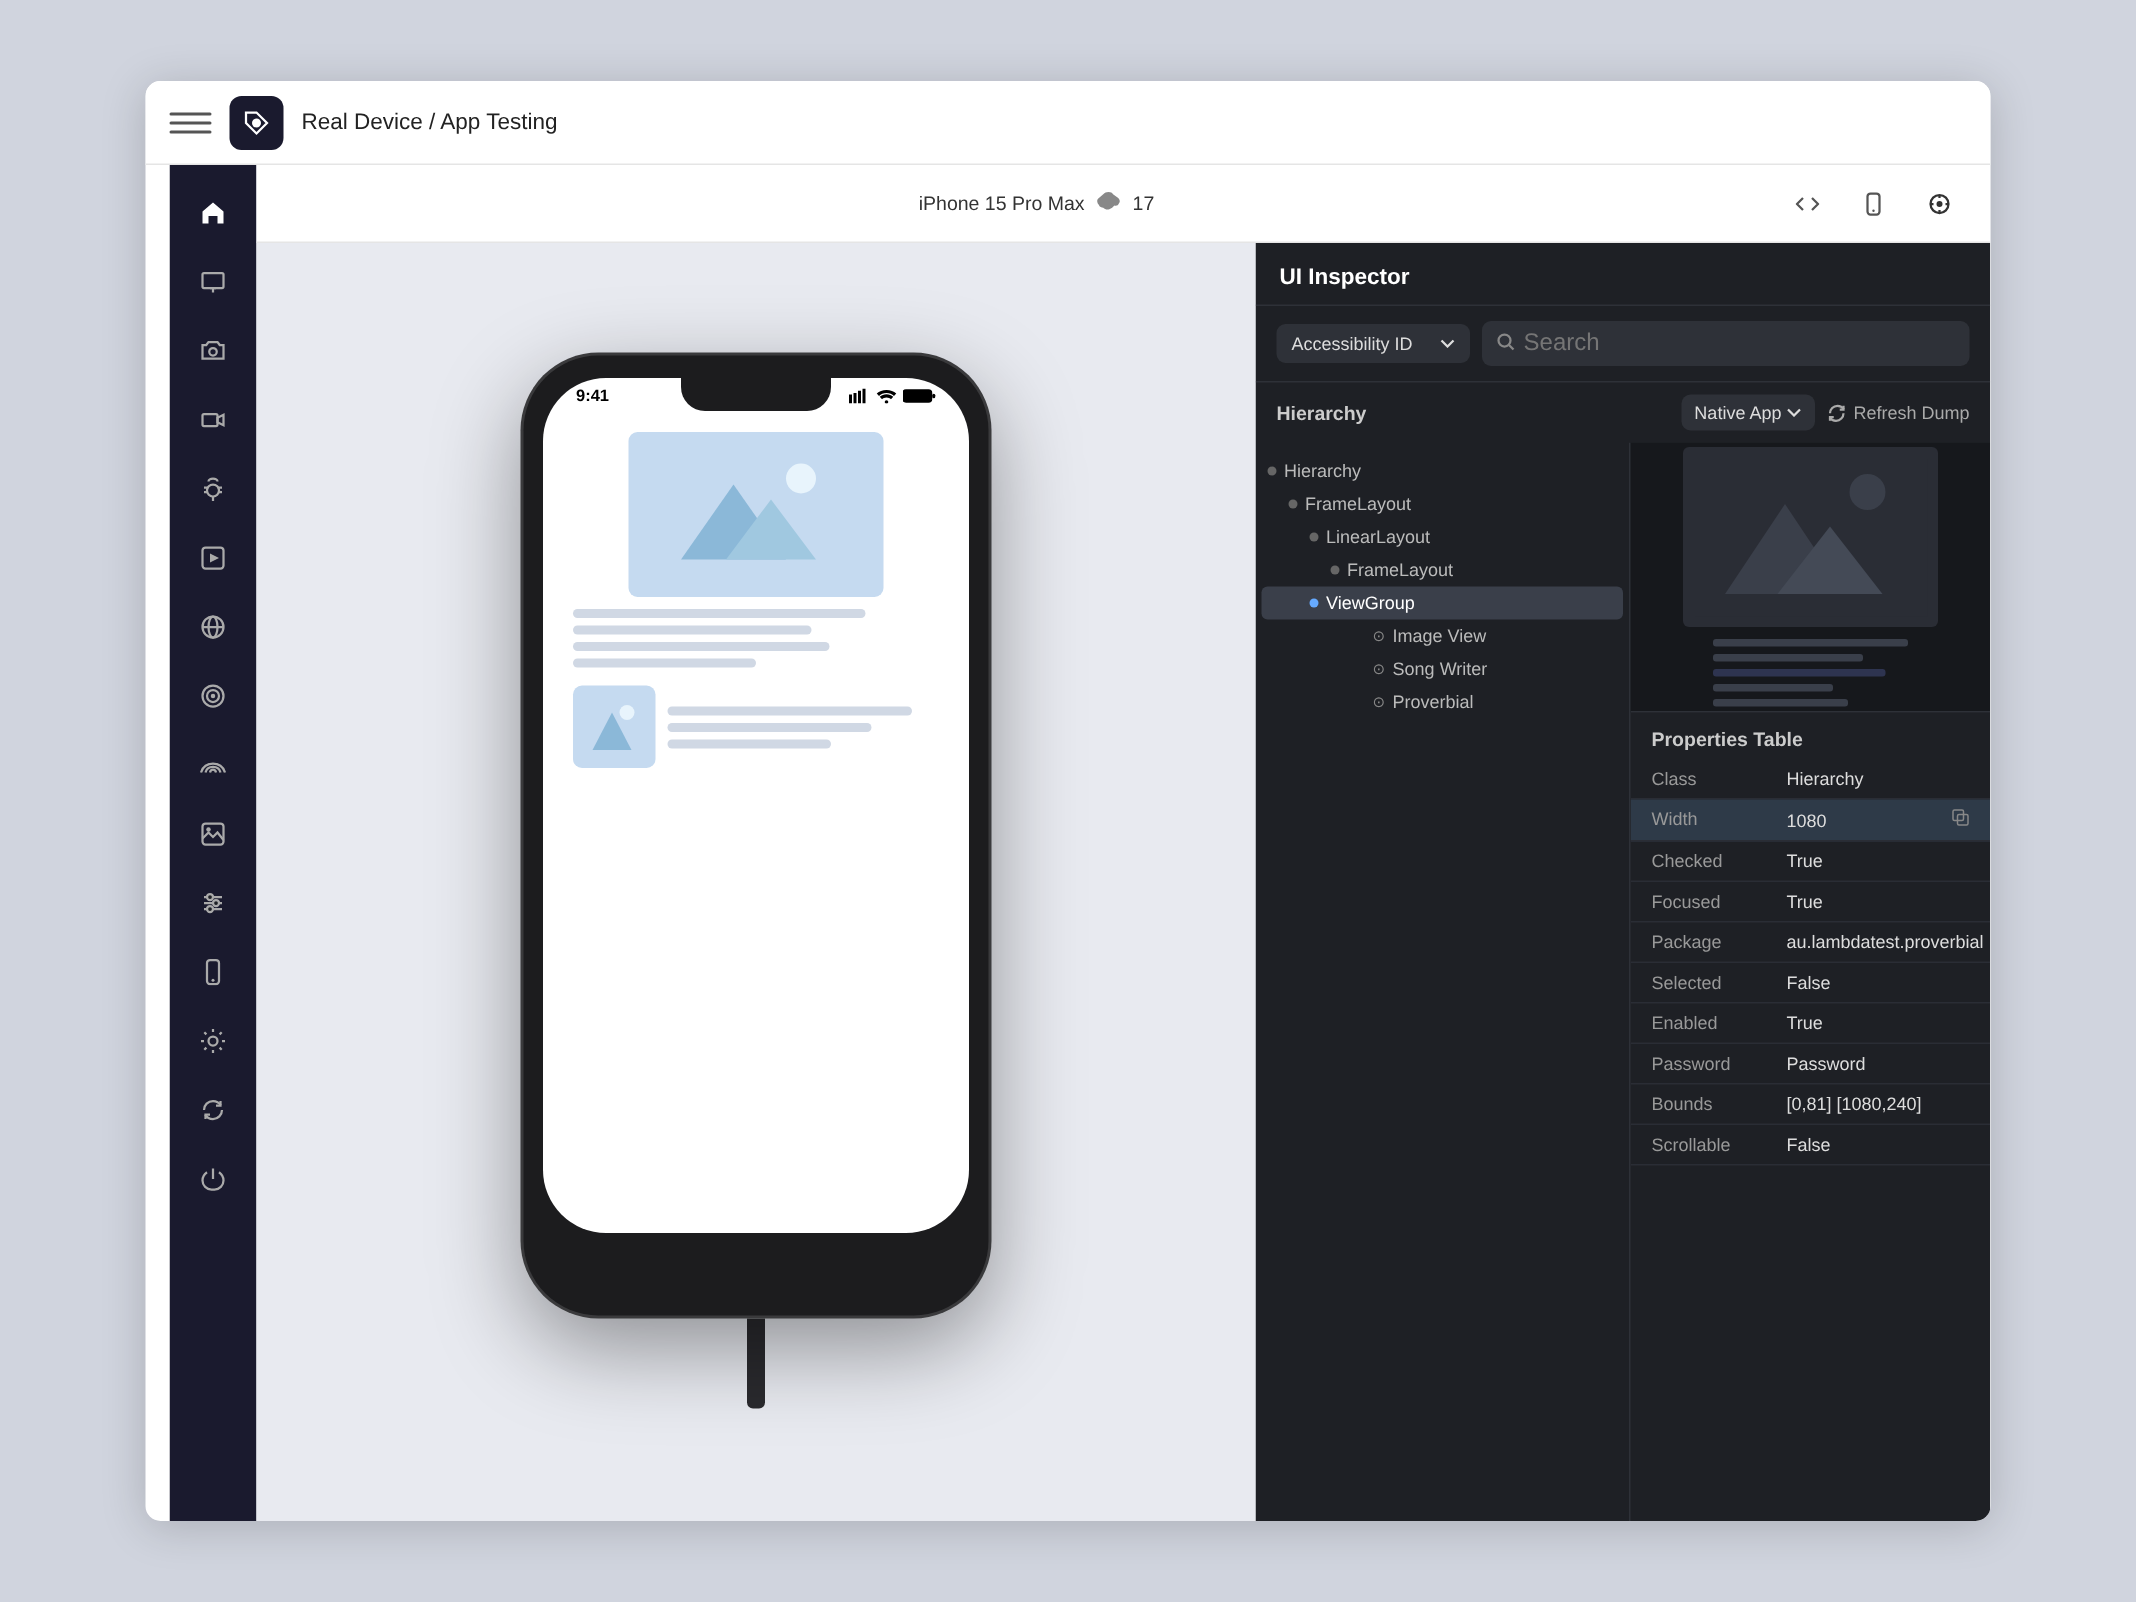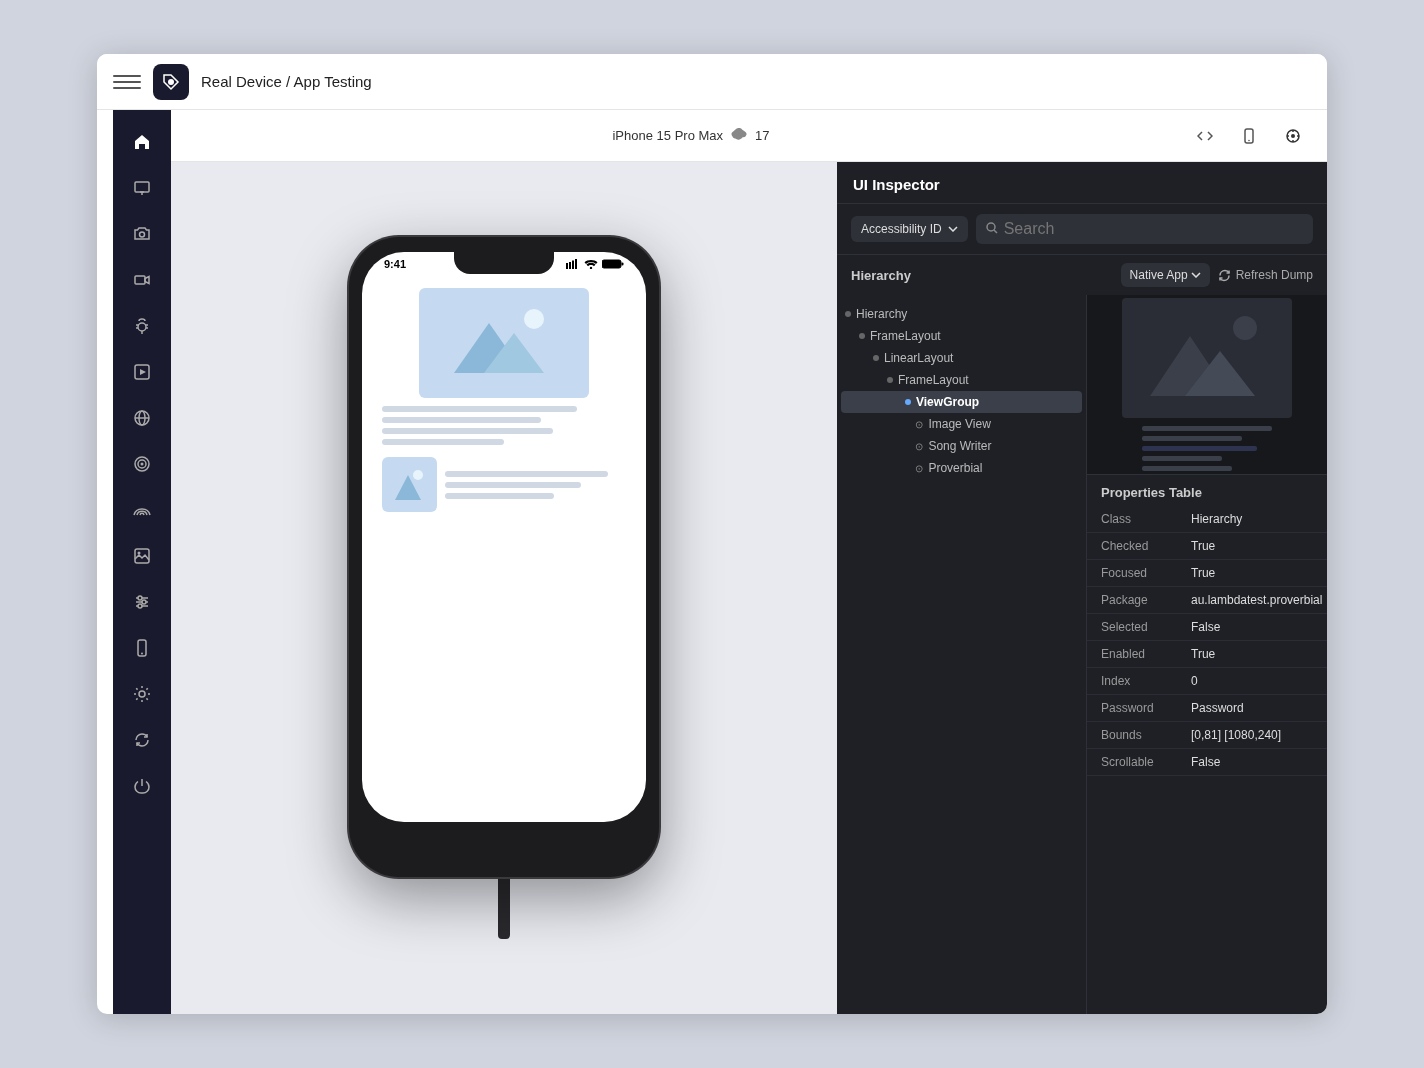--- a/index.html
+++ b/index.html
@@ -224,21 +224,21 @@
     }
     .inspector-toolbar {
       display: flex;
       align-items: center;
       gap: 8px;
       padding: 10px 14px;
       border-bottom: 1px solid #2e3138;
       flex-shrink: 0;
     }
     .dropdown-btn {
-      display: flex; align-items: center; gap: 6px;
+      display: flex; align-items: center; gap: 18px;
       background: #2e3138; color: #ddd;
       border: none; border-radius: 6px;
       padding: 6px 10px;
       font-size: 12px; cursor: pointer;
     }
     .search-box {
       flex: 1; display: flex; align-items: center; gap: 6px;
       background: #2e3138; border-radius: 6px; padding: 6px 10px;
     }
     .search-box input {
@@ -660,21 +660,21 @@
                 <span>FrameLayout</span>
               </div>
               <div class="tree-item" style="padding-left:36px;">
                 <span class="tree-dot"></span>
                 <span>LinearLayout</span>
               </div>
               <div class="tree-item" style="padding-left:50px;">
                 <span class="tree-dot"></span>
                 <span>FrameLayout</span>
               </div>
-              <div class="tree-item selected" style="padding-left:64px;margin:0 4px;padding-right:8px;font-weight:bold;">
+              <div class="tree-item selected" style="padding-left:32px;margin:0 4px;padding-right:8px;">
                 <span class="tree-dot" style="background:#6af;"></span>
                 <span>ViewGroup</span>
               </div>
               <div class="tree-item" style="padding-left:78px;">
                 <span style="font-size:10px;color:#888;margin-right:5px;">⊙</span>
                 <span>Image View</span>
               </div>
               <div class="tree-item" style="padding-left:78px;">
                 <span style="font-size:10px;color:#888;margin-right:5px;">⊙</span>
                 <span>Song Writer</span>
@@ -706,20 +706,32 @@
               </div>
 
               <div class="props-section">Properties Table</div>
               <div class="props-table">
 
                 <div class="prop-row">
                   <span class="prop-key">Class</span>
                   <span class="prop-val">Hierarchy</span>
                 </div>
 
+                <div class="prop-row highlighted">
+                  <span class="prop-key">Width</span>
+                  <span class="prop-val">
+                    1080
+                    <span class="copy-icon">
+                      <svg width="12" height="12" viewBox="0 0 12 12" fill="none">
+                          <rect x="4" y="4" width="7" height="7" rx="1" stroke="#888" stroke-width="1"></rect>
+                          <rect x="1" y="1" width="7" height="7" rx="1" stroke="#888" stroke-width="1"></rect>
+                        </svg>
+                    </span>
+                  </span>
+                </div>
 
                 <div class="prop-row">
                   <span class="prop-key">Checked</span>
                   <span class="prop-val">True</span>
                 </div>
 
                 <div class="prop-row">
                   <span class="prop-key">Focused</span>
                   <span class="prop-val">True</span>
                 </div>
@@ -732,24 +744,20 @@
                 <div class="prop-row">
                   <span class="prop-key">Selected</span>
                   <span class="prop-val">False</span>
                 </div>
 
                 <div class="prop-row">
                   <span class="prop-key">Enabled</span>
                   <span class="prop-val">True</span>
                 </div>
 
-                <div class="prop-row">
-                  <span class="prop-key">Index</span>
-                  <span class="prop-val">0</span>
-                </div>
 
                 <div class="prop-row">
                   <span class="prop-key">Password</span>
                   <span class="prop-val">Password</span>
                 </div>
 
                 <div class="prop-row">
                   <span class="prop-key">Bounds</span>
                   <span class="prop-val">[0,81] [1080,240]</span>
                 </div>

